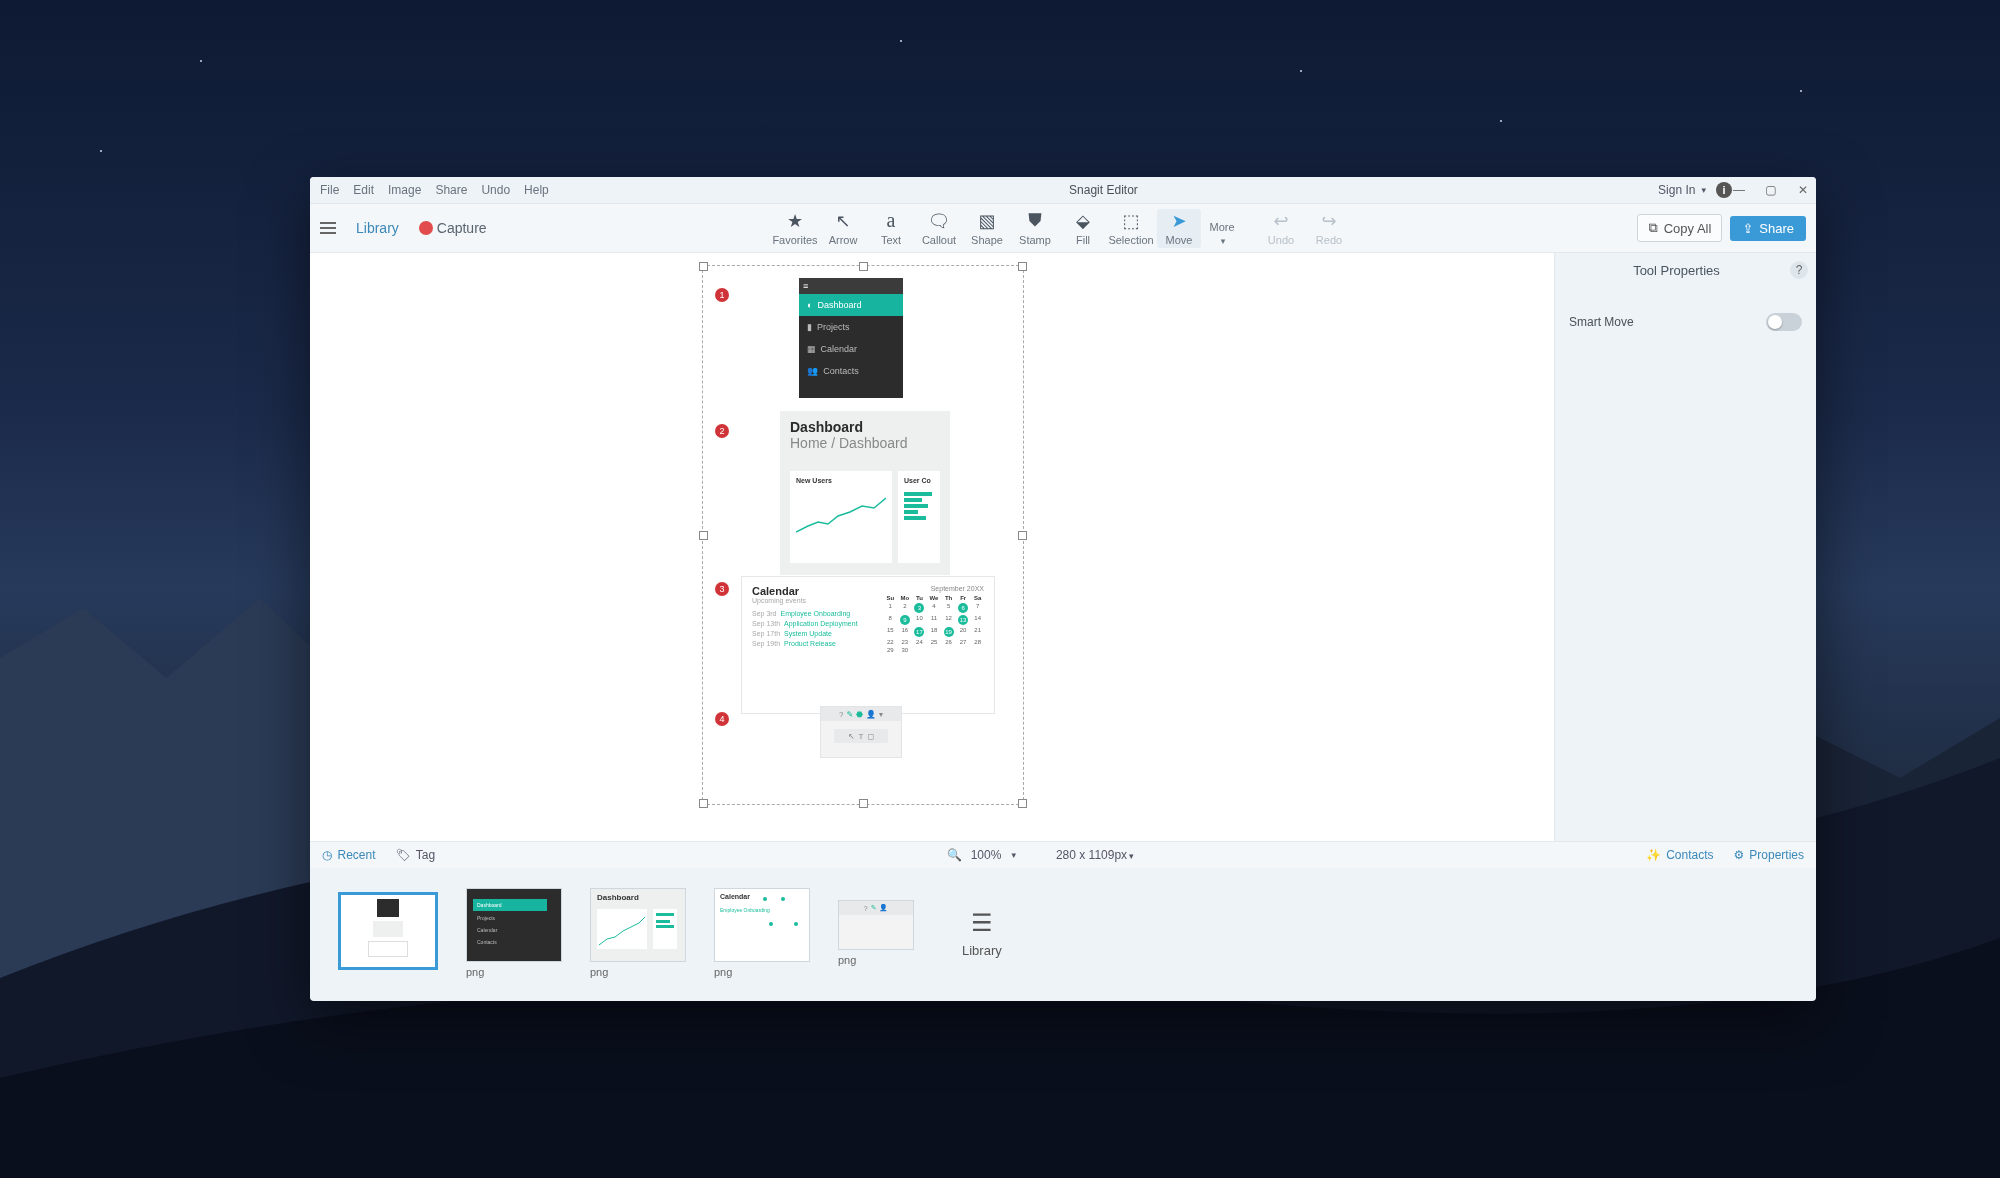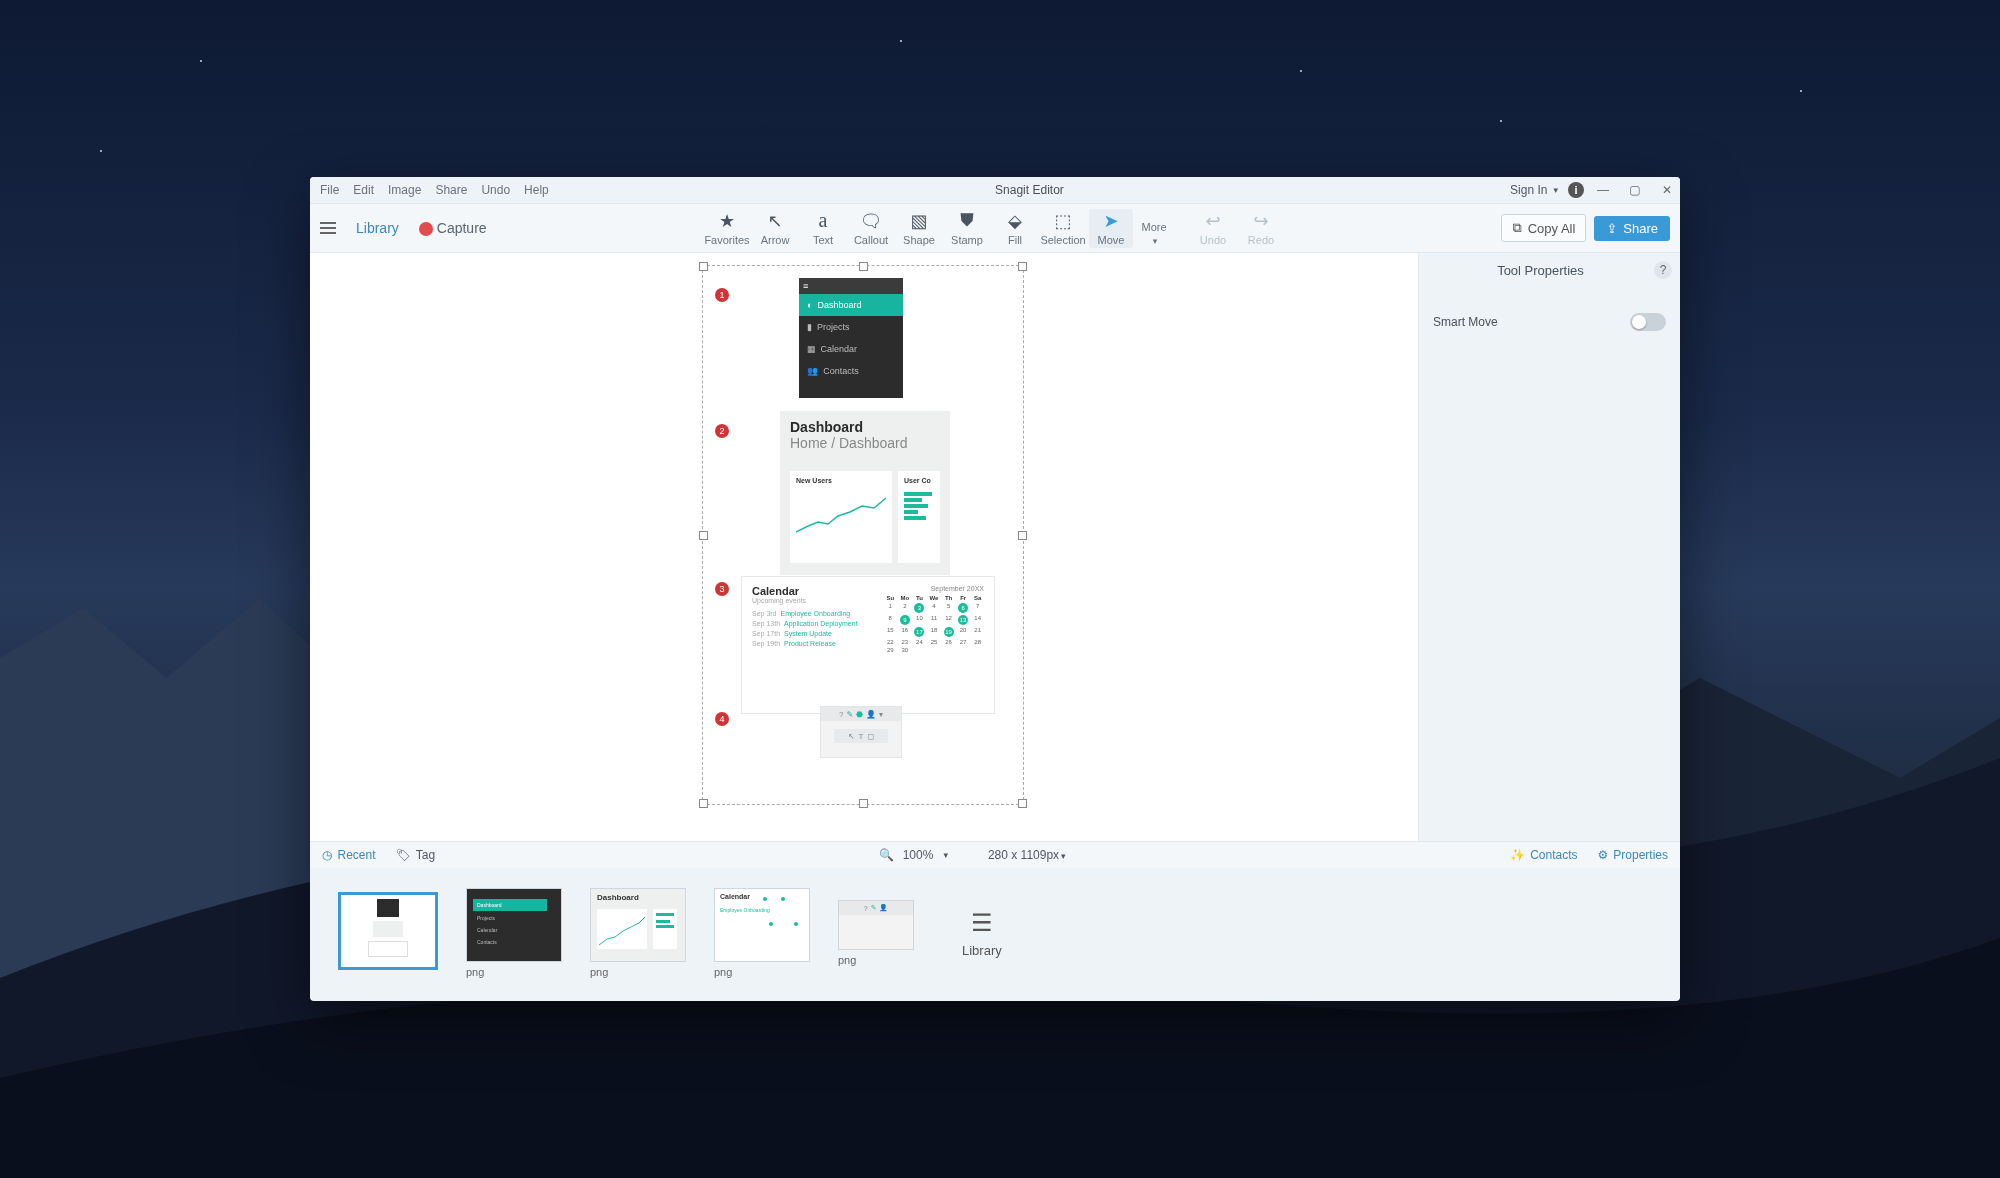--- a/index.html
+++ b/index.html
@@ -1,36 +1,36 @@
 <!DOCTYPE html>
 <html><head>
 <meta charset="utf-8">
 <style>
   html,body{margin:0;padding:0;width:2000px;height:1178px;font-family:-apple-system,Segoe UI,Arial,sans-serif;overflow:hidden}
   .wallpaper{position:absolute;inset:0;background:linear-gradient(to bottom,#0e1a33 0%,#1b2a4a 35%,#273a5b 50%,#1e2a3f 70%,#0d1525 100%)}
   .mountain-back{position:absolute;left:0;right:0;bottom:0;height:620px;fill:#1a2437}
   .mountain-left{position:absolute;left:0;bottom:0;height:640px;fill:#2b3b56}
   .dune{position:absolute;left:0;right:0;bottom:0;height:560px}
   .star{position:absolute;width:2px;height:2px;background:#cbd6eb;border-radius:50%}
-  .app{position:absolute;left:310px;top:177px;width:1370px;height:824px;background:#eef3f7;border-radius:4px;box-shadow:0 20px 60px rgba(0,0,0,.5);overflow:hidden;color:#555}
+  .app{position:absolute;left:310px;top:177px;width:1506px;height:824px;background:#eef3f7;border-radius:4px;box-shadow:0 20px 60px rgba(0,0,0,.5);overflow:hidden;color:#555}
   .titlebar{height:26px;background:#eef3f7;display:flex;align-items:center;font-size:12px;color:#6a737d;padding:0 6px;border-bottom:1px solid #e2e8ec}
   .menu{display:flex;gap:14px;padding-left:4px}
   .menu span{cursor:default}
   .titlecenter{flex:1;text-align:center;font-size:12px;color:#495058}
   .winbtns{display:flex;gap:18px;align-items:center}
-  .signin{display:flex;align-items:center;gap:4px;margin-right:12px;color:#556}
+  .signin{display:flex;align-items:center;gap:4px;color:#556}
   .info-ic{width:16px;height:16px;border-radius:50%;background:#555;color:#fff;display:flex;align-items:center;justify-content:center;font-size:11px;font-weight:700;margin-left:6px}
   .icbtn{width:14px;height:14px;display:flex;align-items:center;justify-content:center;color:#666}
   .toolbar{height:48px;display:flex;align-items:center;justify-content:space-between;padding:0 10px;border-bottom:1px solid #e2e8ec;background:#f3f7fa}
   .tb-left{display:flex;align-items:center;gap:20px}
   .burger{display:flex;flex-direction:column;gap:3px}
   .burger span{width:16px;height:2px;background:#666}
   .tb-left a{color:#3b88b9;font-size:14px}
   .rec{width:14px;height:14px;border-radius:50%;background:#e24c4c;margin-right:4px}
-  .cap{display:flex;align-items:flex-end;color:#5a6570;font-size:14px}
+  .cap{display:flex;align-items:center;color:#5a6570;font-size:14px}
   .tools{display:flex;align-items:flex-end;gap:4px}
   .tool{display:flex;flex-direction:column;align-items:center;width:44px;color:#6a747e;font-size:11px;gap:3px;padding:2px 0;border-radius:3px}
   .tool.sel{background:#e6eef3}
   .ticon{width:20px;height:20px;display:flex;align-items:center;justify-content:center;color:#4a5560;font-size:18px}
   .tb-right{display:flex;align-items:center;gap:8px}
   .btn-ol{display:flex;align-items:center;gap:6px;padding:5px 10px;border:1px solid #ccd5dc;border-radius:3px;background:#fafcfd;font-size:13px;color:#555}
   .btn-pr{display:flex;align-items:center;gap:6px;padding:5px 12px;border-radius:3px;background:#3a9ad8;color:#fff;font-size:13px}
   .workspace{position:relative;height:588px;display:flex}
   .canvas-area{flex:1;background:#fff;position:relative;overflow:hidden}
   .sidepanel{width:245px;background:#eef3f7;border-left:1px solid #e2e8ec;padding:8px}

